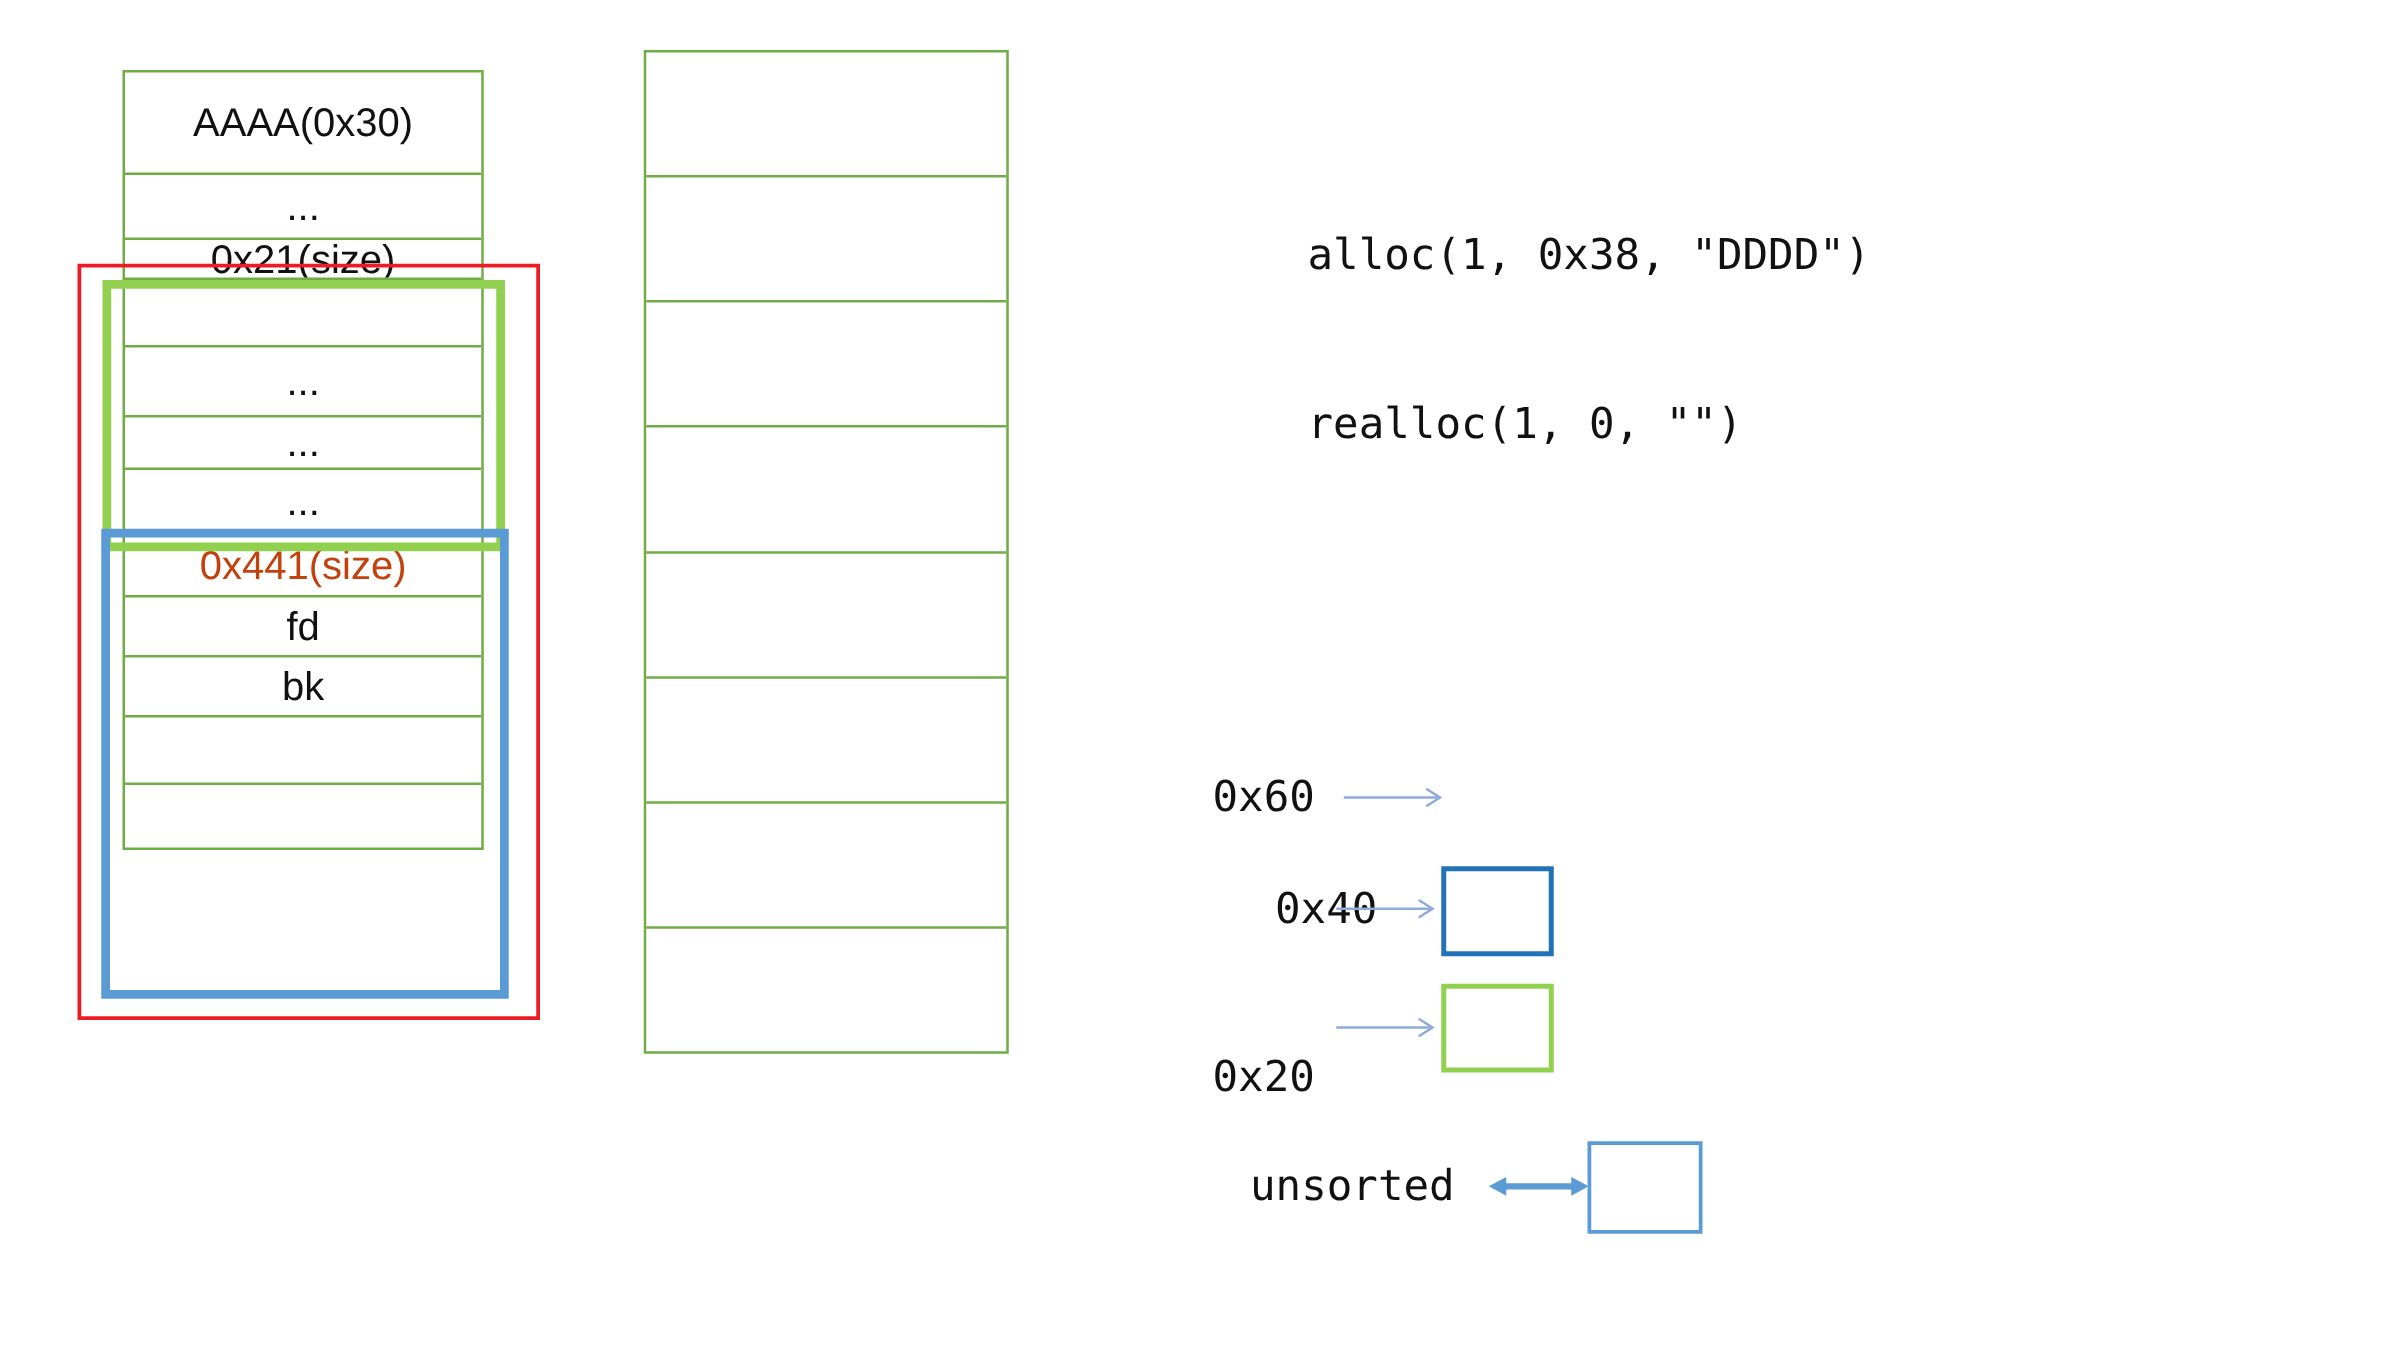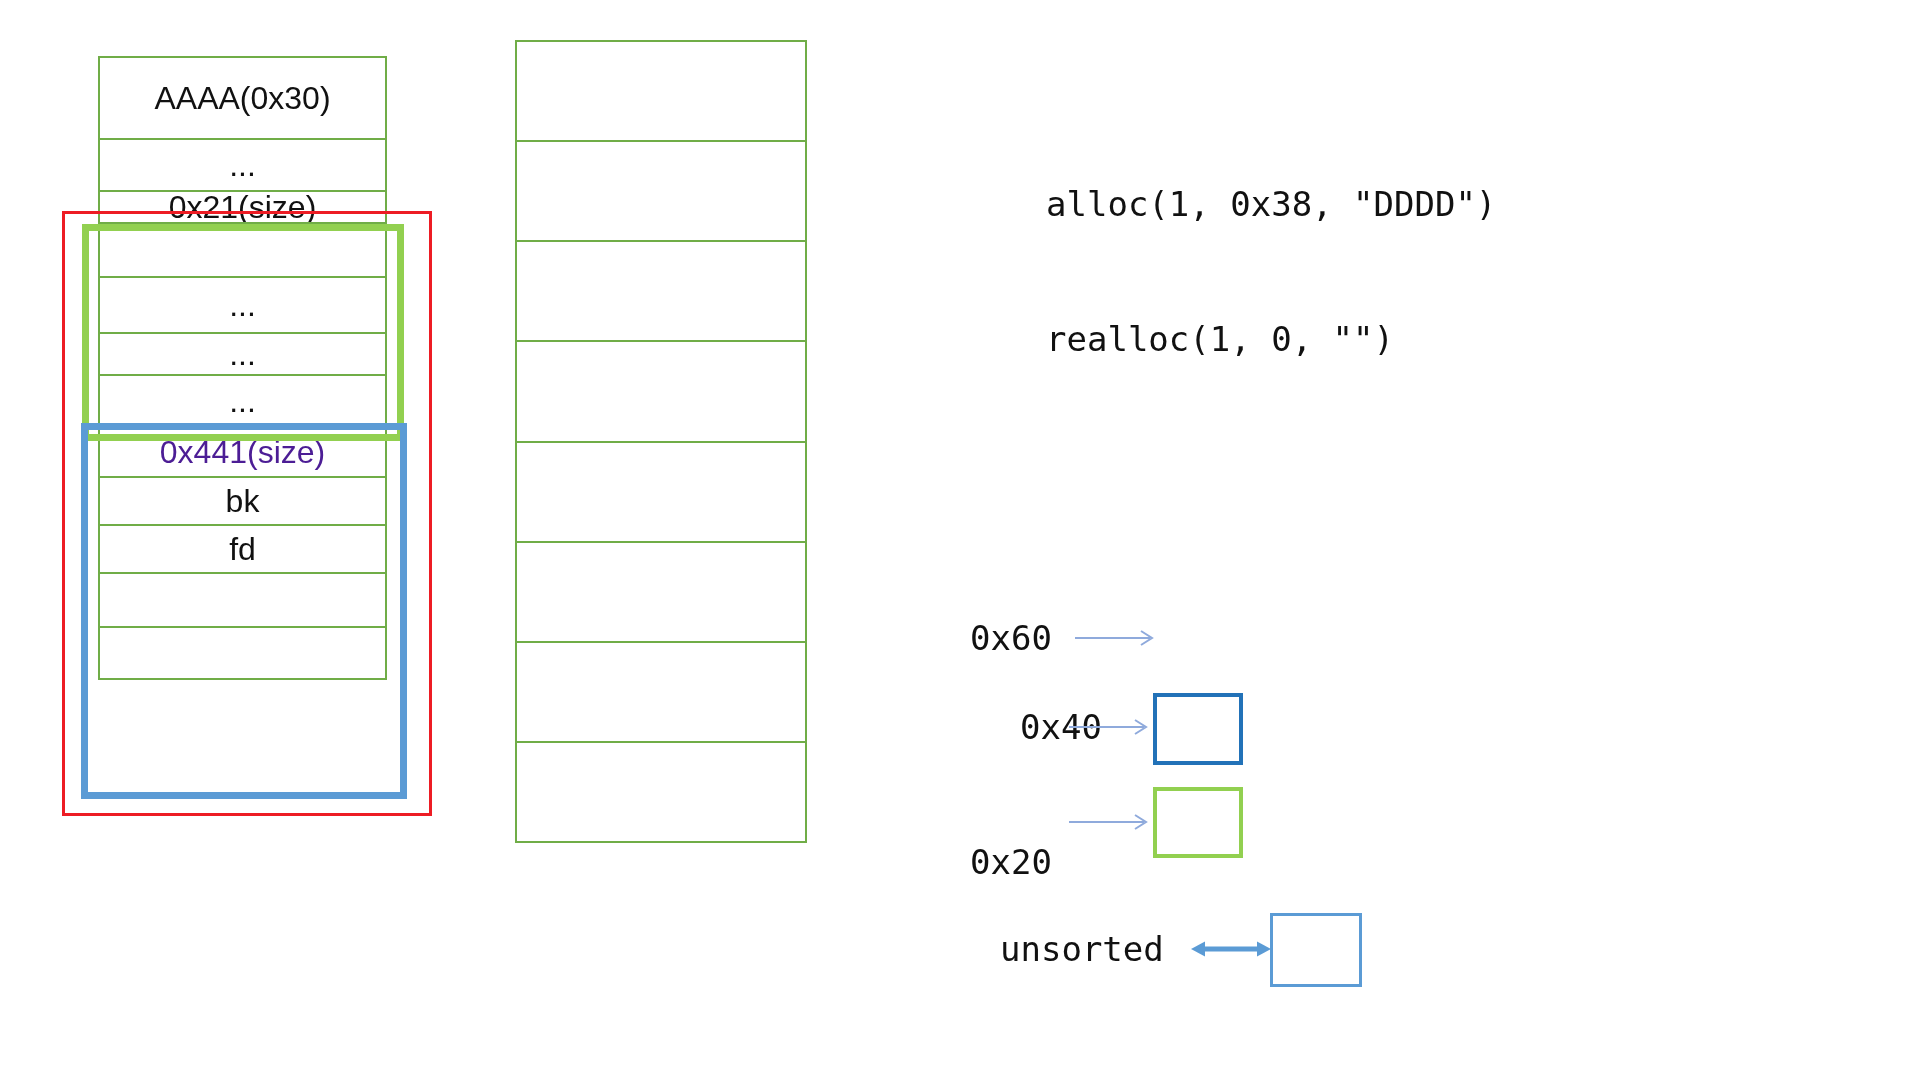--- a/index.html
+++ b/index.html
@@ -26,21 +26,21 @@
     box-sizing: border-box;
     border-bottom: 2px solid #70ad47;
     display: flex;
     align-items: center;
     justify-content: center;
     font-size: 32px;
     color: #111111;
     overflow: hidden;
   }
   .heap-cell:last-child { border-bottom: none; }
-  .heap-cell.red-text { color: #4c1d95; text-align: center; }
+  .heap-cell.red-text { color: #c2410c; text-align: center; }
 
   
   .overlay-rect { position: absolute; box-sizing: border-box; background: transparent; pointer-events: none; }
   .rect-red   { left: 62px; top: 211px; width: 370px; height: 605px; border: 3px solid #ed1c24; }
   .rect-green { left: 82px; top: 224px; width: 322px; height: 217px; border: 7px solid #92d050; }
   .rect-blue  { left: 81px; top: 423px; width: 326px; height: 376px; border: 7px solid #5b9bd5; }
 
   
   .empty-col {
     position: absolute;
@@ -83,22 +83,22 @@
 
   <div class="heap-col">
     <div class="heap-cell" style="height:82px">AAAA(0x30)</div>
     <div class="heap-cell" style="height:52px">...</div>
     <div class="heap-cell" style="height:32px">0x21(size)</div>
     <div class="heap-cell" style="height:54px"></div>
     <div class="heap-cell" style="height:56px">...</div>
     <div class="heap-cell" style="height:42px">...</div>
     <div class="heap-cell" style="height:52px">...</div>
     <div class="heap-cell red-text" style="height:50px">0x441(size)</div>
+    <div class="heap-cell" style="height:48px">fd</div>
     <div class="heap-cell" style="height:48px">bk</div>
-    <div class="heap-cell" style="height:48px">fd</div>
     <div class="heap-cell" style="height:54px"></div>
     <div class="heap-cell" style="height:50px"></div>
   </div>
 
   <div class="overlay-rect rect-red"></div>
   <div class="overlay-rect rect-green"></div>
   <div class="overlay-rect rect-blue"></div>
 
   <div class="empty-col">
     <div class="empty-cell"></div>

